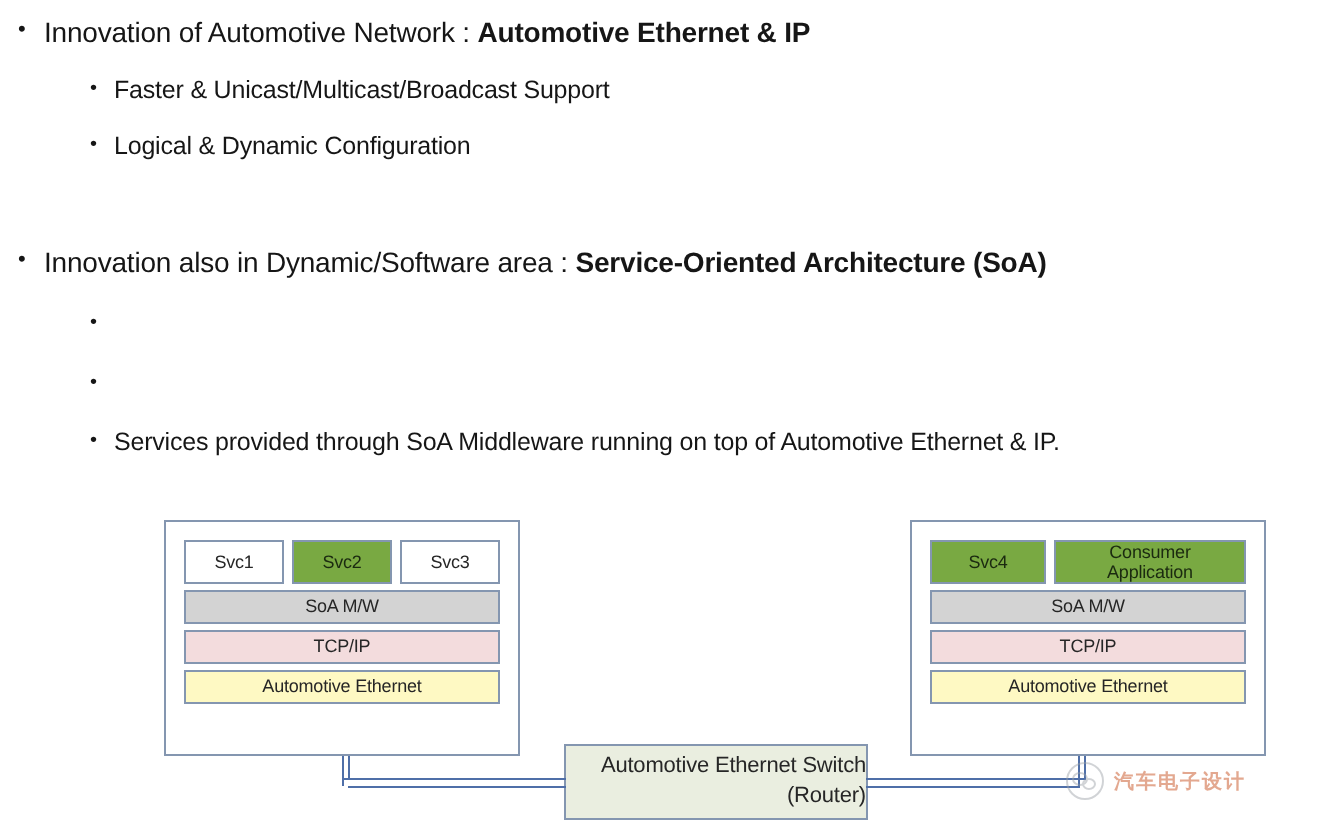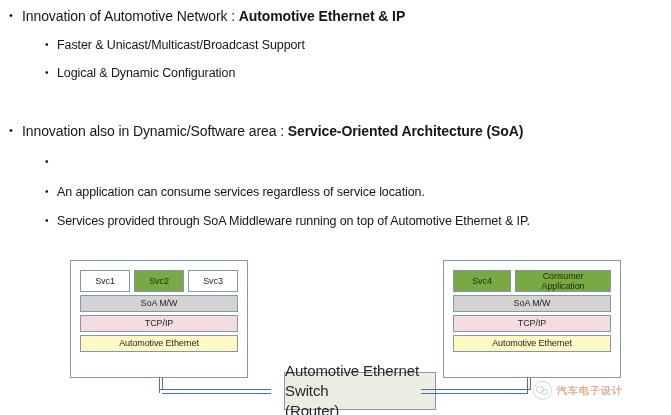--- a/index.html
+++ b/index.html
@@ -51,21 +51,21 @@
     left: 45px;
     top: 0;
     font-size: 10px;
     line-height: 1.4;
   }
   .strong { font-weight: bold; }
 
   
   .diagram {
     position: absolute;
-    left: 0;
+    left: 12px;
     top: 248px;
     width: 530px;
     height: 167px;
   }
   .node-box {
     position: absolute;
     box-sizing: border-box;
     border: 1px solid #8496b0;
     background: #ffffff;
   }
@@ -98,29 +98,28 @@
   .cell.mw   { height: 17px; background: #d3d3d3; }
   .cell.tcp  { height: 17px; background: #f3dcdd; }
   .cell.eth  { height: 17px; background: #fef9c3; }
   .cell.two-line { flex-direction: column; }
 
   .switch-box {
     position: absolute;
     box-sizing: border-box;
     border: 1px solid #8496b0;
     background: #eaeee0;
-    font-size: 15px;
+    font-size: 11px;
     color: #262626;
     display: flex;
     flex-direction: column;
-    align-items: flex-start;
+    align-items: flex-end;
     justify-content: center;
     line-height: 1.35;
     letter-spacing: -0.1px;
-    margin-left: 14px;
   }
 
   
   .conn { position: absolute; background: #4f6fa8; }
   .conn.h { height: 1px; }
   .conn.v { width: 1px; }
 
   
   .watermark {
     position: absolute;
@@ -181,21 +180,20 @@
     <span class="mark">•</span>
     <span>Innovation also in Dynamic/Software area : </span><span class="strong">Service-Oriented Architecture (SoA)</span>
   </div>
 
   <div class="bullet-l2" style="top:155px;position:absolute;left:0;">
     <span class="mark">•</span>
   </div>
 
   <div class="bullet-l2" style="top:185px;position:absolute;left:0;">
     <span class="mark">•</span>
-    <span>An application can consume services regardless of service location.</span>
   </div>
 
   <div class="bullet-l2" style="top:214px;position:absolute;left:0;">
     <span class="mark">•</span>
     <span>Services provided through SoA Middleware running on top of Automotive Ethernet &amp; IP.</span>
   </div>
 
 </div>
 
 <div class="diagram">

